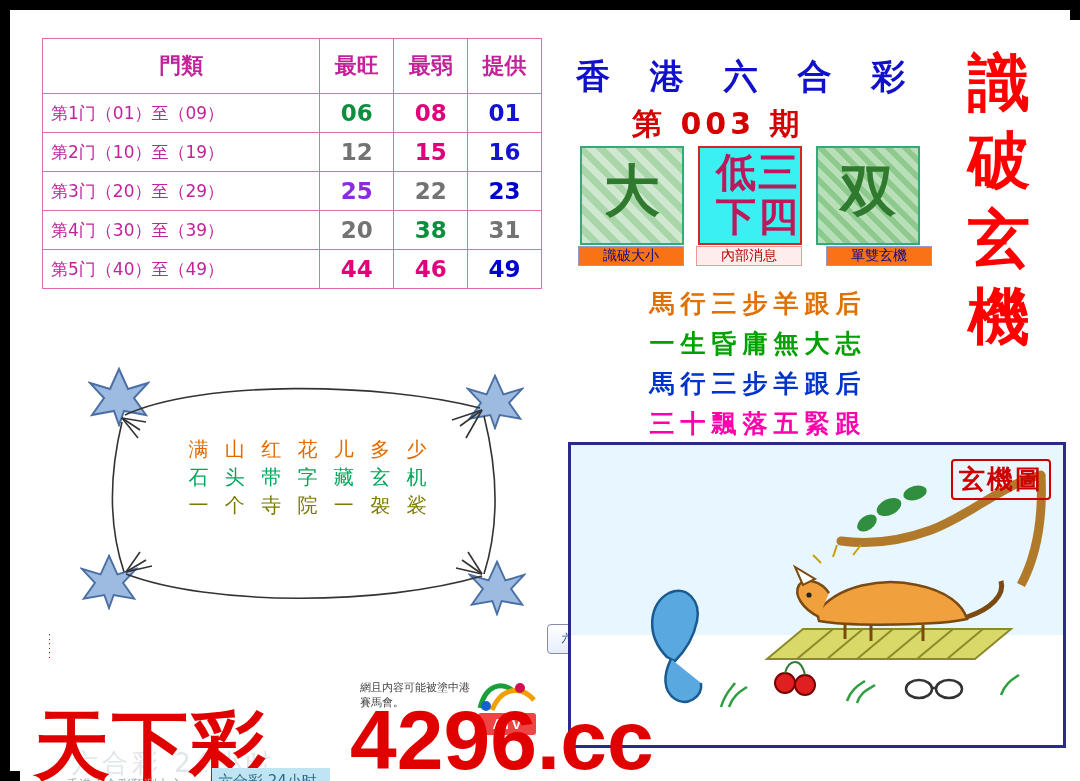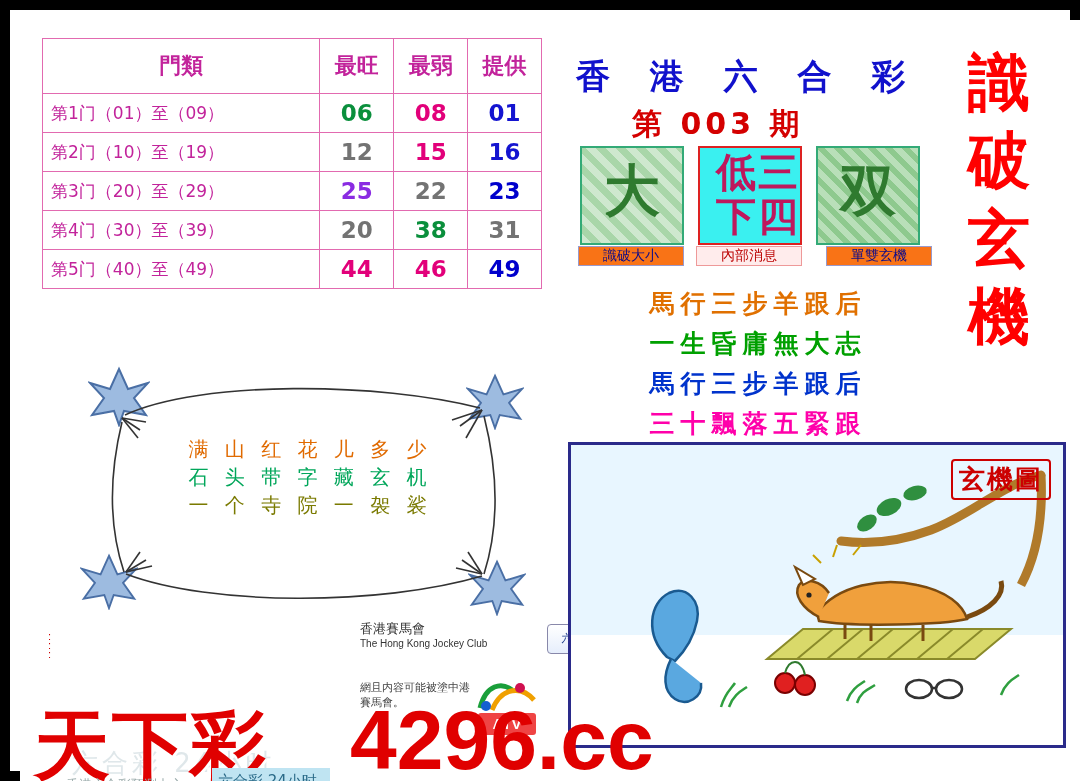--- a/index.html
+++ b/index.html
@@ -309,24 +309,20 @@
   </svg>
 
   <div class="poem">
     <div>满 山 红 花 儿 多 少</div>
     <div>石 头 带 字 藏 玄 机</div>
     <div>一 个 寺 院 一 袈 裟</div>
   </div>
 
   <div class="dots">:<br>:<br>:</div>
 
-  <div class="jockey">
-    <div class="cn">香港賽馬會</div>
-    <div class="en">The Hong Kong Jockey Club</div>
-  </div>
   <div class="jockey-badge">六合彩</div>
   <div class="disclaimer">網且内容可能被塗中港賽馬會。</div>
   <div class="atv">
     <svg width="70" height="34" viewBox="0 0 70 34">
       <path d="M8 28 C 14 4 30 2 40 10" stroke="#1a9f3a" stroke-width="5" fill="none"></path>
       <path d="M20 30 C 30 6 50 6 62 20" stroke="#f0a000" stroke-width="5" fill="none"></path>
       <circle cx="14" cy="26" r="5" fill="#1560d0"></circle>
       <circle cx="48" cy="8" r="5" fill="#d01050"></circle>
     </svg>
     <div class="letters">ATV</div>

